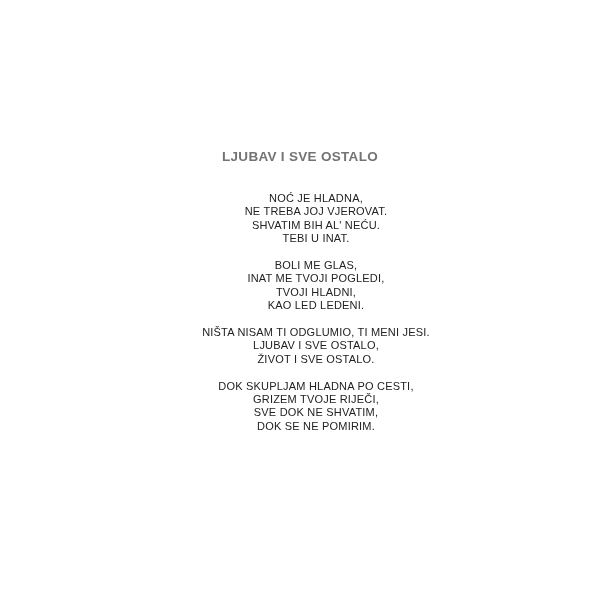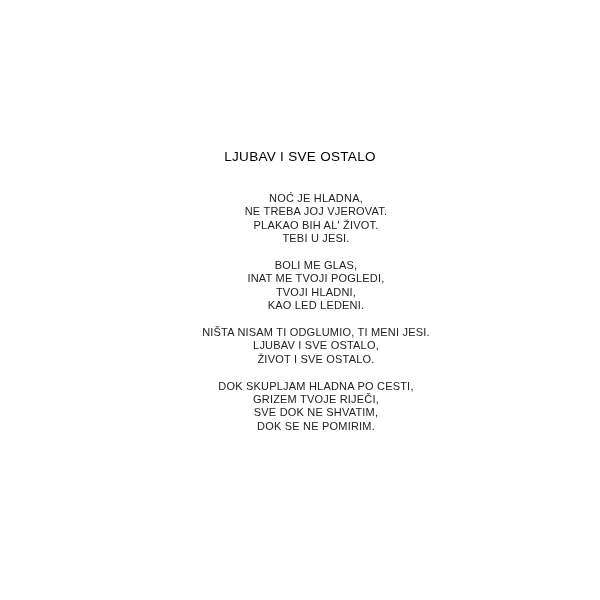--- a/index.html
+++ b/index.html
@@ -15,23 +15,23 @@
     font-family: "Liberation Sans", sans-serif;
     text-align: center;
     box-sizing: border-box;
     padding-top: 149px;
     overflow: hidden;
   }
   .title {
     margin: 0 0 27px 0;
     font-size: 13.5px;
     line-height: 16px;
-    font-weight: normal;
+    font-weight: bold;
     letter-spacing: 0.3px;
-    color: #000000;
+    color: #737373;
   }
   .stanza {
     margin: 0 0 13.4px 0;
     font-size: 11px;
     line-height: 13.4px;
     letter-spacing: 0.2px;
     font-weight: normal;
     color: #222222;
     padding-left: 32px;
   }
@@ -44,22 +44,22 @@
 </style>
 </head>
 <body>
 
 <div class="page">
   <h1 class="title">LJUBAV I SVE OSTALO</h1>
   <div class="stanzas">
       <div class="stanza">
         <div class="line">NOĆ JE HLADNA,</div>
         <div class="line">NE TREBA JOJ VJEROVAT.</div>
-        <div class="line">PLAKAO BIH AL' ŽIVOT.</div>
-        <div class="line">TEBI U JESI.</div>
+        <div class="line">SHVATIM BIH AL' NEĆU.</div>
+        <div class="line">TEBI U INAT.</div>
       </div>
       <div class="stanza">
         <div class="line">BOLI ME GLAS,</div>
         <div class="line">INAT ME TVOJI POGLEDI,</div>
         <div class="line">TVOJI HLADNI,</div>
         <div class="line">KAO LED LEDENI.</div>
       </div>
       <div class="stanza">
         <div class="line">NIŠTA NISAM TI ODGLUMIO, TI MENI JESI.</div>
         <div class="line">LJUBAV I SVE OSTALO,</div>

